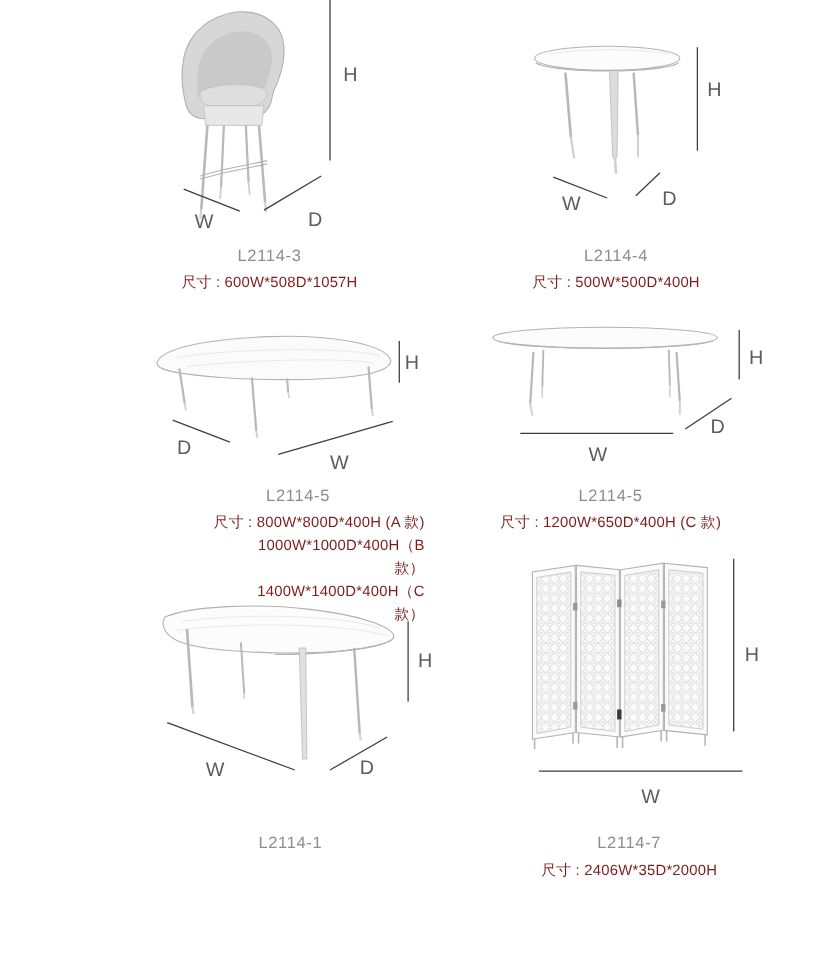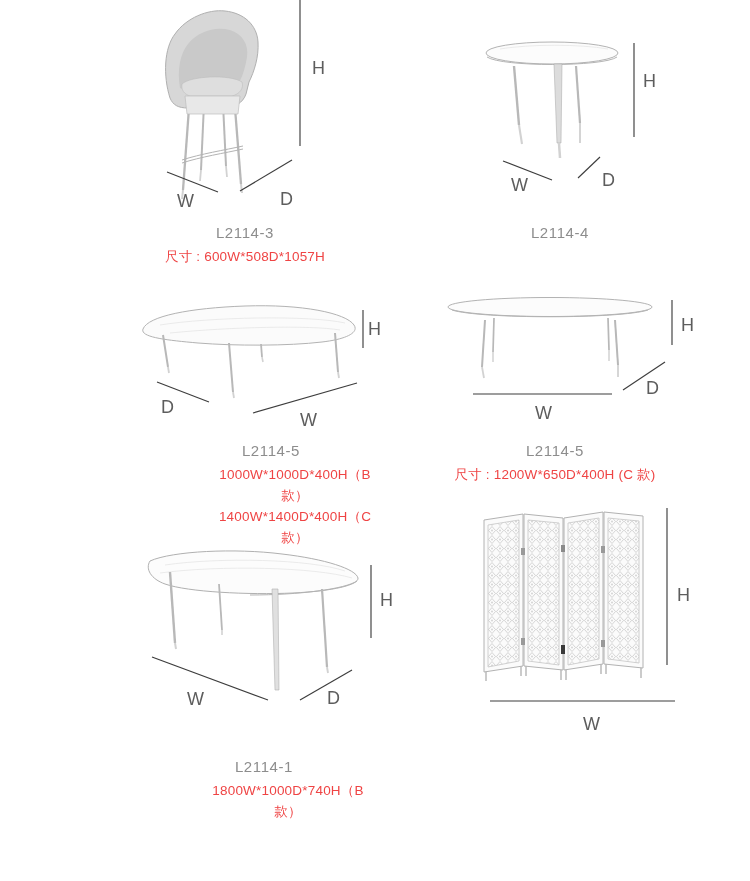--- a/index.html
+++ b/index.html
@@ -7,22 +7,22 @@
     position:relative;width:750px;height:881px;background:#ffffff;overflow:hidden;
     font-family:"Liberation Sans","DejaVu Sans",sans-serif;
   }
   .sketch{position:absolute;}
   .caption{position:absolute;text-align:center;}
   .code{
     font-size:15px;line-height:18px;height:18px;color:#8d8d8d;
     letter-spacing:0.6px;margin-bottom:4px;
   }
   .sizes{
-    display:inline-block;text-align:center;font-size:13.5px;line-height:21px;
-    color:#ef4444;letter-spacing:0.2px;
+    display:inline-block;text-align:right;font-size:13.5px;line-height:21px;
+    color:#7f1d1d;letter-spacing:0.2px;
   }
   .size-line.cont{margin-left:48px;}
   svg text.dimletter{
     font-family:"Liberation Sans","DejaVu Sans",sans-serif;
     font-size:18px;fill:#5d5d5d;
   }
   .dimline{stroke:#3d3d3d;stroke-width:1.15;fill:none;}
   .furn{stroke:#b3b3b3;fill:none;stroke-width:1;}
   .leg{stroke:#b8b8b8;fill:none;}
   .tip{stroke:#d2d2d2;fill:none;}
@@ -93,20 +93,23 @@
       <path class="dimline" d="M63,131 L112,150"></path>
       <text class="dimletter" x="71" y="161">W</text>
     </g>
     <g>
       <path class="dimline" d="M138,148 L160,127"></path>
       <text class="dimletter" x="162" y="156">D</text>
     </g>
   </svg>
   <div class="caption" style="left:445px;top:224px;width:230px">
     <div class="code">L2114-4</div>
+    <div class="sizes">
+      <div class="size-line"><span>尺寸 : </span><span>500W*500D*400H</span></div>
+    </div>
   </div>
 
   <svg class="sketch" style="left:130px;top:295px" width="260" height="135" viewBox="0 0 260 135">
     <path d="M13,34 C18,21 60,13 115,11 C172,9 216,18 224,30 C229,37 218,44 192,47
              C158,51 105,51 68,48 C34,45 10,42 13,34 Z" fill="#fbfbfb" stroke="#b3b3b3"></path>
     <path class="grain" d="M30,30 C80,22 180,20 215,28"></path>
     <path class="grain" d="M40,38 C100,32 180,30 210,35"></path>
     <path class="leg" stroke-width="2" d="M33,40 L38,72"></path>
       <path class="tip" stroke-width="1.8" d="M38,72 L39,78"></path>
     <path class="leg" stroke-width="2" d="M99,48 L103,97"></path>
@@ -124,20 +127,21 @@
       <text class="dimletter" x="31" y="118">D</text>
     </g>
     <g>
       <path class="dimline" d="M123,118 L227,88"></path>
       <text class="dimletter" x="170" y="131">W</text>
     </g>
   </svg>
   <div class="caption" style="left:156px;top:442px;width:230px">
     <div class="code">L2114-5</div>
     <div class="sizes">
+      <div class="size-line"><span>尺寸 : </span><span>800W*800D*400H (A 款)</span></div>
       <div class="size-line cont">1000W*1000D*400H（B 款）</div>
       <div class="size-line cont">1400W*1400D*400H（C 款）</div>
     </div>
   </div>
 
   <svg class="sketch" style="left:440px;top:290px" width="260" height="135" viewBox="0 0 260 135">
     <ellipse cx="110" cy="17" rx="102" ry="9.5" fill="#fcfcfc" stroke="#b3b3b3"></ellipse>
     <path class="furn" stroke-width="0.8" d="M12,20 C40,29 180,29 208,20"></path>
     <path class="leg" stroke-width="2" d="M45,30 L42,77"></path>
       <path class="tip" stroke-width="1.8" d="M42,77 L44,88"></path>
@@ -189,21 +193,20 @@
       <text class="dimletter" x="57" y="160">W</text>
     </g>
     <g>
       <path class="dimline" d="M170,155 L222,125"></path>
       <text class="dimletter" x="197" y="159">D</text>
     </g>
   </svg>
   <div class="caption" style="left:149px;top:758px;width:230px">
     <div class="code">L2114-1</div>
     <div class="sizes">
-      <div class="size-line cont">1800W*1000D*740H（B 款）</div>
     </div>
   </div>
 
   <svg class="sketch" style="left:440px;top:490px" width="260" height="245" viewBox="0 0 260 245">
     <defs>
       <pattern id="lat" width="8" height="9" patternUnits="userSpaceOnUse">
         <path d="M4,0.5 L7.5,4.5 L4,8.5 L0.5,4.5 Z" fill="none" stroke="#c4c4c4" stroke-width="0.7"></path>
         <circle cx="4" cy="4.5" r="1" fill="#d4d4d4"></circle>
       </pattern>
     </defs>
@@ -240,14 +243,20 @@
     </g>
     <g>
       <path class="dimline" stroke-width="1.4" d="M227,18 L227,175"></path>
       <text class="dimletter" x="237" y="111">H</text>
     </g>
     <g>
       <path class="dimline" stroke-width="1.4" d="M50,211 L235,211"></path>
       <text class="dimletter" x="143" y="240">W</text>
     </g>
   </svg>
+  <div class="caption" style="left:457px;top:758px;width:230px">
+    <div class="code">L2114-7</div>
+    <div class="sizes">
+      <div class="size-line"><span>尺寸 : </span><span>2406W*35D*2000H</span></div>
+    </div>
+  </div>
 
 </div>
 
 </body></html>

